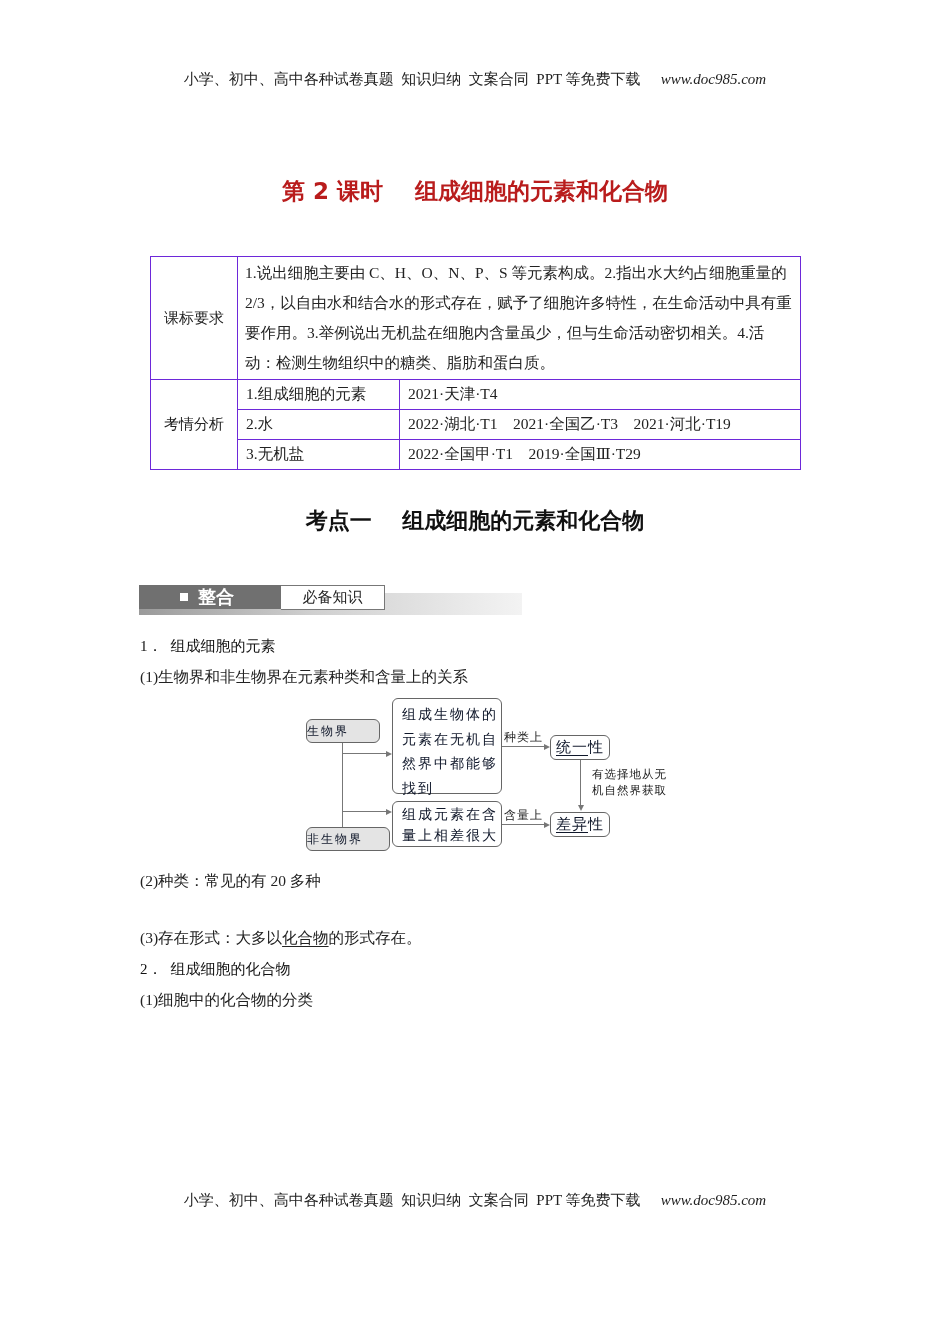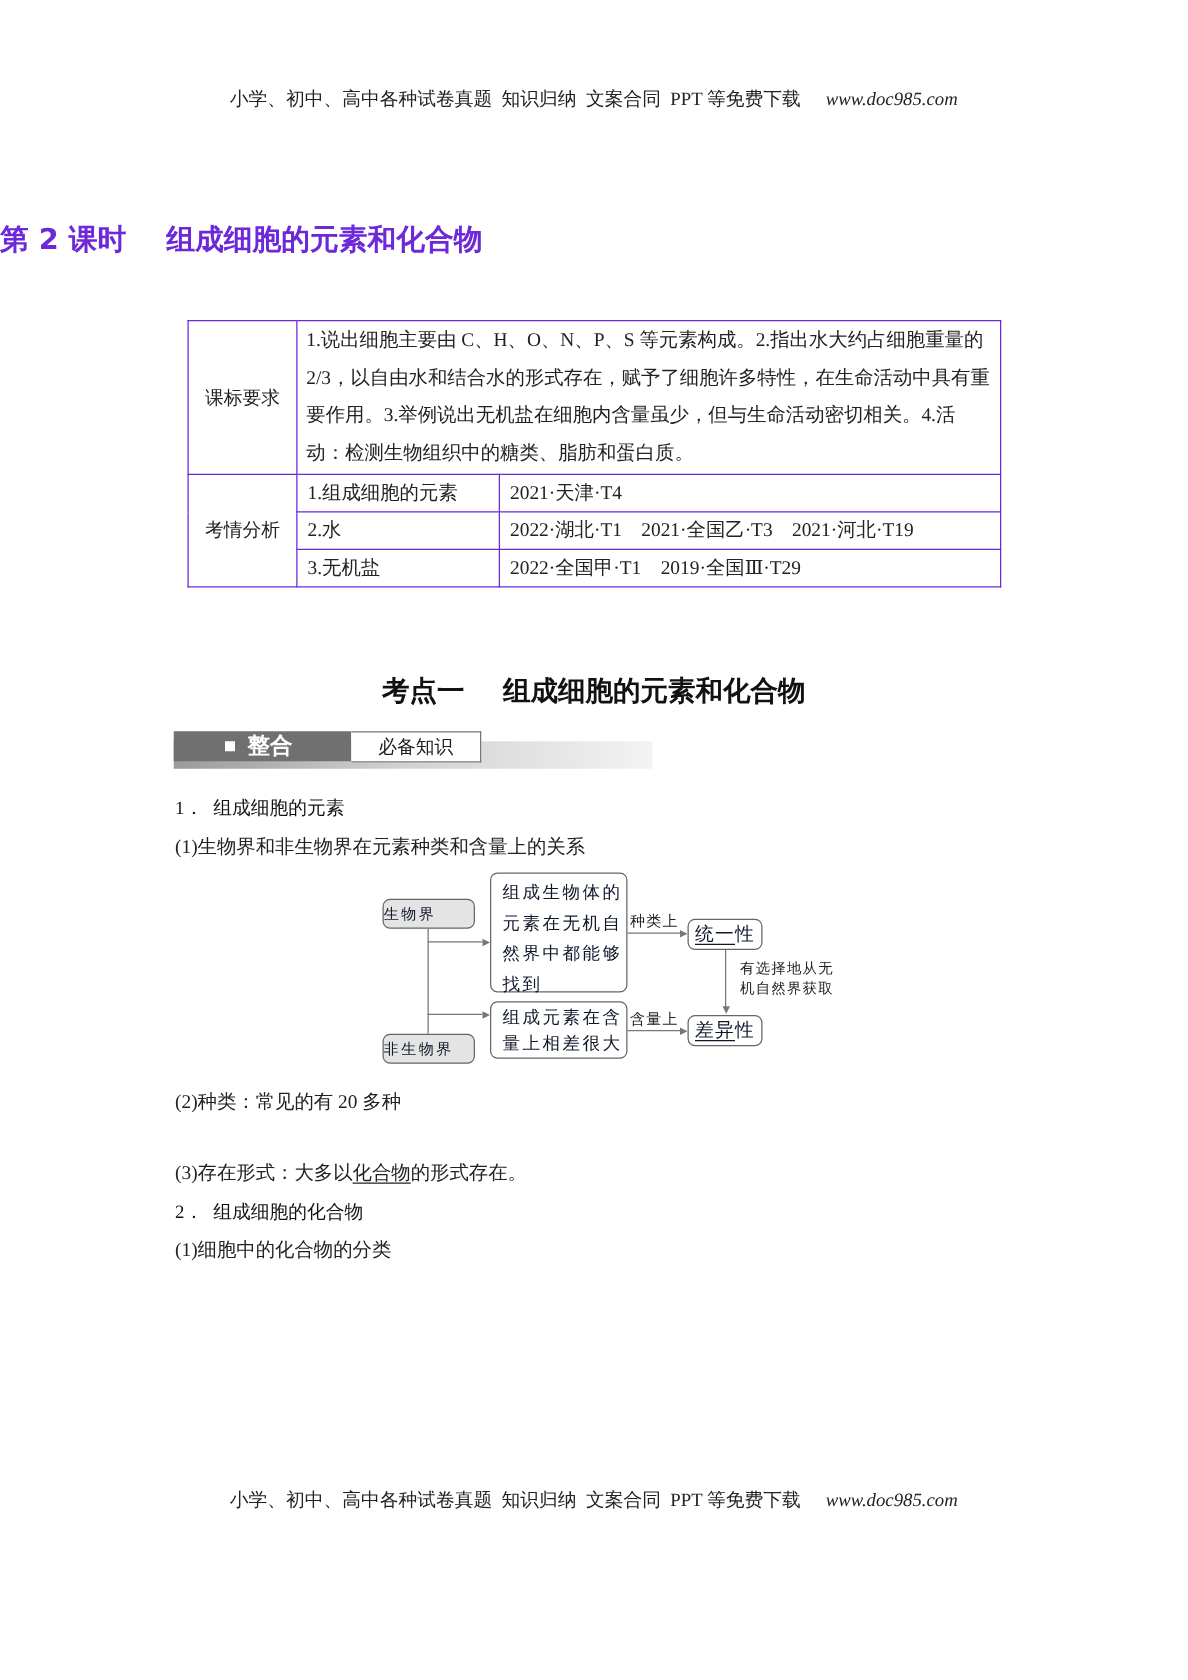--- a/index.html
+++ b/index.html
@@ -10,23 +10,23 @@
   }
   .abs { position: absolute; }
   .hdr {
     left: 0; width: 950px; text-align: center;
     font-family: "Liberation Serif", "DejaVu Serif", serif;
     font-size: 15px; color: #222;
     white-space: pre;
   }
   .hdr .url { margin-left: 20px; font-style: italic; }
   .title {
-    left: 0; width: 950px; text-align: left;
+    left: 0; width: 950px; text-align: center;
     font-family: "DejaVu Sans", "Liberation Sans", sans-serif;
-    font-weight: bold; font-size: 23px; color: #6d28d9;
+    font-weight: bold; font-size: 23px; color: #b91c1c;
     white-space: pre;
   }
   table.req {
     position: absolute; left: 150px; top: 256px; width: 651px;
     border-collapse: collapse;
     font-family: "Liberation Serif", "DejaVu Serif", serif;
     font-size: 15.5px; color: #222;
   }
   table.req td { border: 1px solid #6d28d9; vertical-align: middle; padding: 0 8px; }
   table.req td.label {
@@ -113,37 +113,37 @@
     <td class="topic">2.水</td>
     <td class="refs">2022·湖北·T1    2021·全国乙·T3    2021·河北·T19</td>
   </tr>
   <tr>
     <td class="topic">3.无机盐</td>
     <td class="refs">2022·全国甲·T1    2019·全国Ⅲ·T29</td>
   </tr>
 </tbody>
   </table>
 
-<div class="abs sec-title" style="top:506px;margin-top:32px;">考点一    组成细胞的元素和化合物</div>
+<div class="abs sec-title" style="top:506px;">考点一    组成细胞的元素和化合物</div>
 
 <div class="abs banner">
   <div class="grad"></div>
   <div class="dark">
     <span class="sq"></span>
     <span class="lbl">整合</span>
   </div>
   <div class="light">必备知识</div>
 </div>
 
 <div class="abs h1" style="top:637px;"><span class="num">1．</span><span>组成细胞的元素</span></div>
 <div class="abs p" style="top:667px;">(1)生物界和非生物界在元素种类和含量上的关系</div>
 
 <div class="abs dg">
   <div class="box gray" style="left:6px; top:29px; width:74px; height:24px; line-height:22px;">生物界</div>
-  <div class="box gray" style="left:6px; top:137px; width:74px; height:24px; line-height:22px;">非生物界</div>
+  <div class="box gray" style="left:6px; top:137px; width:84px; height:24px; line-height:22px;">非生物界</div>
 
   <div class="line" style="left:42px; top:53px; width:1.3px; height:84px;"></div>
   <div class="line" style="left:42px; top:63px; width:44px; height:1.3px;"></div>
   <div class="arrow-r" style="left:86px; top:61px;"></div>
   <div class="line" style="left:42px; top:121px; width:44px; height:1.3px;"></div>
   <div class="arrow-r" style="left:86px; top:119px;"></div>
 
   <div class="box txt" style="left:92px; top:8px; width:110px; height:96px;">
     <div>组成生物体的</div>
     <div>元素在无机自</div>

